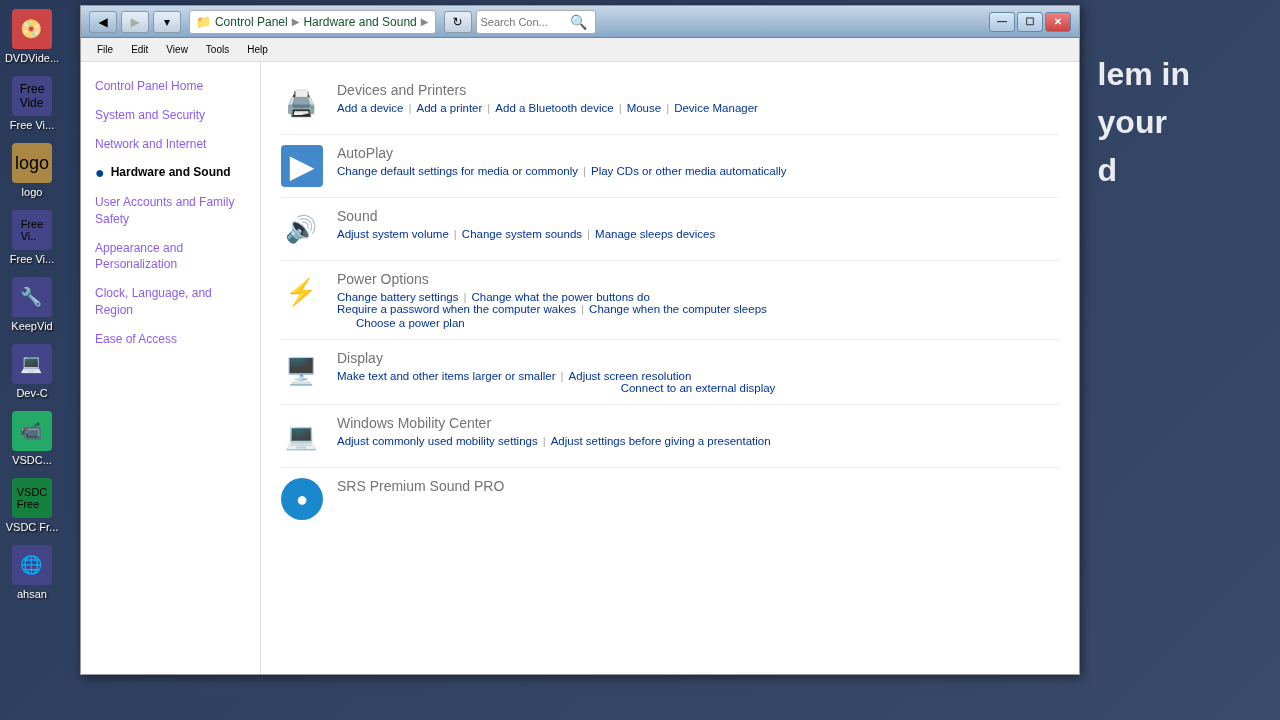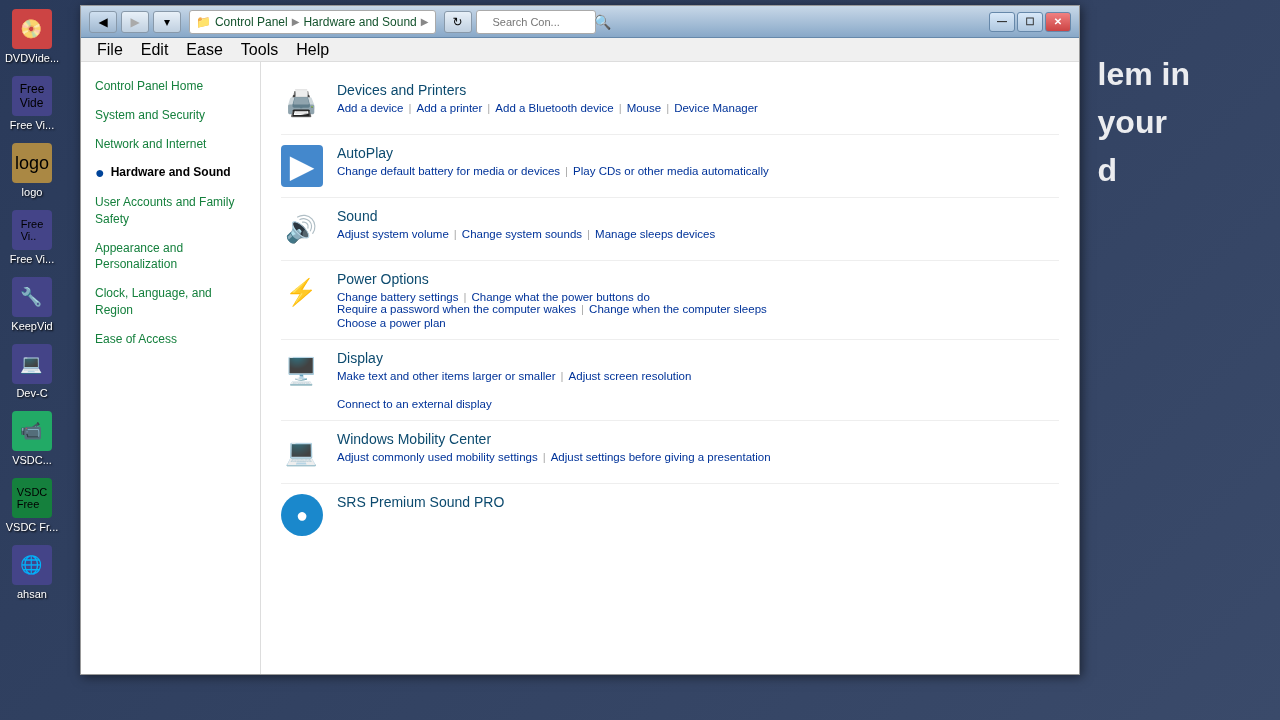--- a/index.html
+++ b/index.html
@@ -142,22 +142,22 @@
     }
 
     .search-box {
       height: 24px;
       width: 120px;
       background: white;
       border: 1px solid #aaa;
       border-radius: 3px;
       display: flex;
       align-items: center;
-      padding: 0 16px;
-      gap: 12px;
+      padding: 0 4px;
+      gap: 0;
     }
     .search-box input {
       border: none;
       outline: none;
       font-size: 11px;
       width: 90px;
       background: transparent;
       color: #888;
     }
 
@@ -194,21 +194,21 @@
       align-items: center;
       padding: 0 8px;
       gap: 2px;
       border-bottom: 1px solid #ddd;
       flex-shrink: 0;
     }
     .menu-item {
       padding: 2px 8px;
       cursor: pointer;
       border-radius: 2px;
-      font-size: 16px;
+      font-size: 10px;
       color: #000;
     }
 
     
     .content-area {
       display: flex;
       flex: 1;
       overflow: hidden;
     }
 
@@ -217,21 +217,21 @@
       width: 180px;
       background: white;
       border-right: 1px solid #ddd;
       padding: 10px 0;
       flex-shrink: 0;
       overflow-y: auto;
     }
     .sidebar-item {
       padding: 6px 14px;
       cursor: pointer;
-      color: #15803d;
+      color: #8b5cf6;
       font-size: 12px;
       line-height: 1.4;
       display: flex;
       align-items: flex-start;
       gap: 6px;
     }
     .sidebar-item.active {
       color: #000;
       font-weight: bold;
       cursor: default;
@@ -272,21 +272,21 @@
       justify-content: center;
       font-size: 26px;
     }
 
     .cat-content {
       flex: 1;
     }
 
     .cat-title {
       font-size: 14px;
-      color: #0c4a6e;
+      color: #737373;
       font-weight: normal;
       cursor: pointer;
       margin-bottom: 4px;
     }
 
     .cat-links {
       display: flex;
       flex-wrap: wrap;
       gap: 2px 0;
       align-items: center;
@@ -389,21 +389,21 @@
     <div class="window-controls">
       <div class="win-btn minimize">—</div>
       <div class="win-btn maximize">☐</div>
       <div class="win-btn close">✕</div>
     </div>
   </div>
 
   <div class="menu-bar">
     <div class="menu-item">File</div>
     <div class="menu-item">Edit</div>
-    <div class="menu-item">Ease</div>
+    <div class="menu-item">View</div>
     <div class="menu-item">Tools</div>
     <div class="menu-item">Help</div>
   </div>
 
   <div class="content-area">
 
     <div class="sidebar">
       <div class="sidebar-item">
         <span>Control Panel Home</span>
       </div>
@@ -449,21 +449,21 @@
             <span class="cat-link">Device Manager</span>
           </div>
         </div>
       </div>
 
       <div class="category-section">
         <div class="cat-icon" style="font-size:32px;background:#4488cc;border-radius:4px;color:white;width:42px;height:42px;display:flex;align-items:center;justify-content:center;">▶</div>
         <div class="cat-content">
           <div class="cat-title">AutoPlay</div>
           <div class="cat-links">
-            <span class="cat-link">Change default battery for media or devices</span>
+            <span class="cat-link">Change default settings for media or commonly</span>
             <span class="sep">|</span>
             <span class="cat-link">Play CDs or other media automatically</span>
           </div>
         </div>
       </div>
 
       <div class="category-section">
         <div class="cat-icon">🔊</div>
         <div class="cat-content">
           <div class="cat-title">Sound</div>
@@ -484,36 +484,36 @@
           <div class="cat-links">
             <span class="cat-link">Change battery settings</span>
             <span class="sep">|</span>
             <span class="cat-link">Change what the power buttons do</span>
           </div>
           <div class="cat-links" style="margin-top:0;">
             <span class="cat-link">Require a password when the computer wakes</span>
             <span class="sep">|</span>
             <span class="cat-link">Change when the computer sleeps</span>
           </div>
-          <div class="cat-links" style="margin-top:2px;">
+          <div class="cat-links" style="margin-top:2px;margin-left:19px;">
             <span class="cat-link">Choose a power plan</span>
           </div>
         </div>
       </div>
 
       <div class="category-section">
         <div class="cat-icon">🖥️</div>
         <div class="cat-content">
           <div class="cat-title">Display</div>
           <div class="cat-links">
             <span class="cat-link">Make text and other items larger or smaller</span>
             <span class="sep">|</span>
             <span class="cat-link">Adjust screen resolution</span>
           </div>
-          <div class="cat-links" style="margin-top:16px;">
+          <div class="cat-links" style="margin-top:0;justify-content:center;">
             <span class="cat-link">Connect to an external display</span>
           </div>
         </div>
       </div>
 
       <div class="category-section">
         <div class="cat-icon">💻</div>
         <div class="cat-content">
           <div class="cat-title">Windows Mobility Center</div>
           <div class="cat-links">

